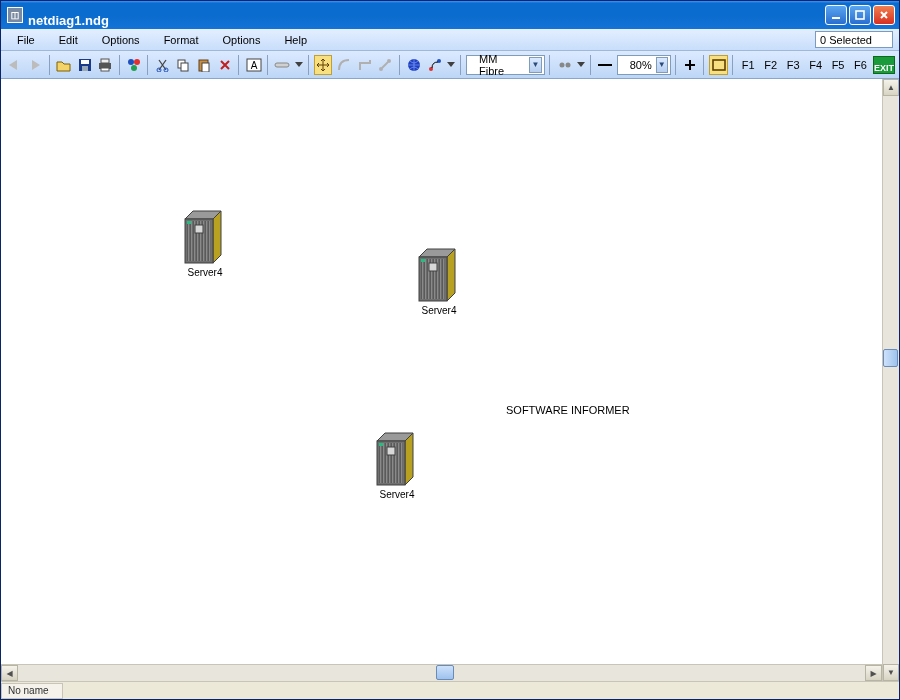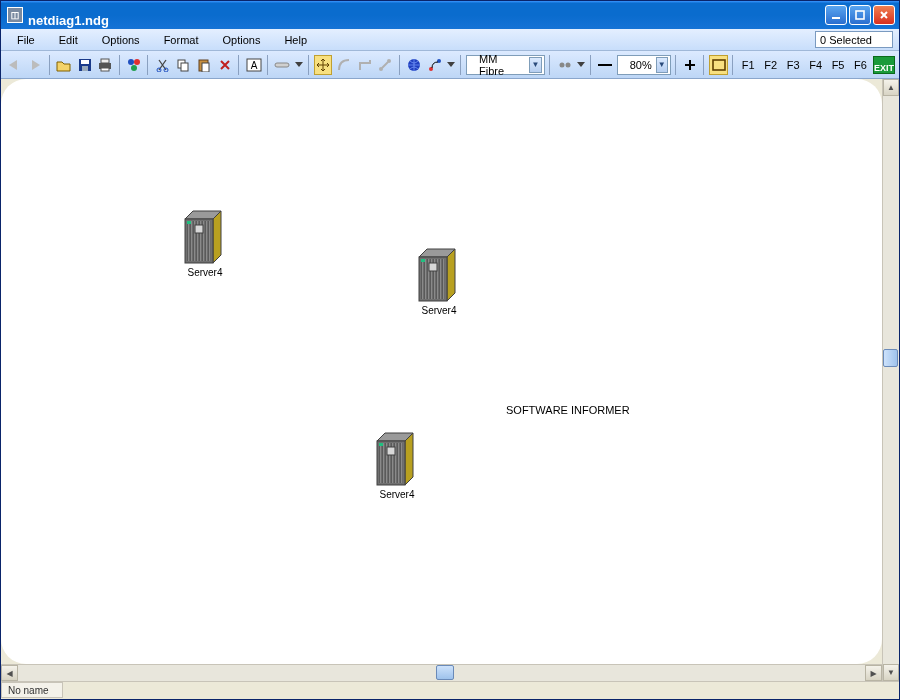--- a/index.html
+++ b/index.html
@@ -174,40 +174,39 @@
     border: 1px solid #6a8ab8;
     border-radius: 2px;
   }
   .canvas {
     position: absolute;
     left: 0; top: 0;
     right: 17px;
     bottom: 17px;
     background: #fff;
     overflow: hidden;
-    border-radius: 25px;
   }
   .server {
     position: absolute;
     width: 52px;
     text-align: center;
     font-size: 10px;
   }
   .servlabel { margin-top: 2px; color: #000; }
   .watermark {
     position: absolute;
     font-size: 11px;
     color: #000;
   }
   .statusbar {
     height: 18px;
     background: #ece9d8;
     border-top: 1px solid #c8c4b8;
     display: flex;
-    align-items: flex-start;
+    align-items: center;
   }
   .status-cell {
     border: 1px solid #c8c4b8;
     background: #f4f2ea;
     height: 16px;
     display: flex;
     align-items: center;
     padding: 0 6px;
     font-size: 10px;
     color: #303030;

